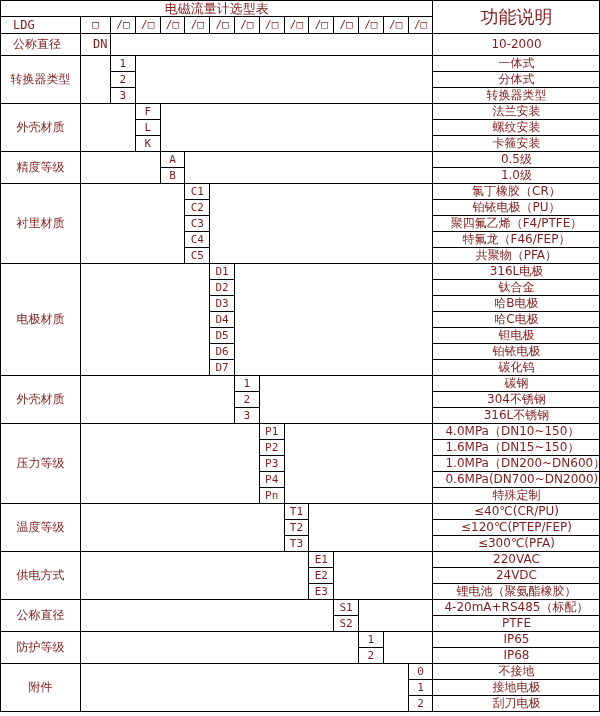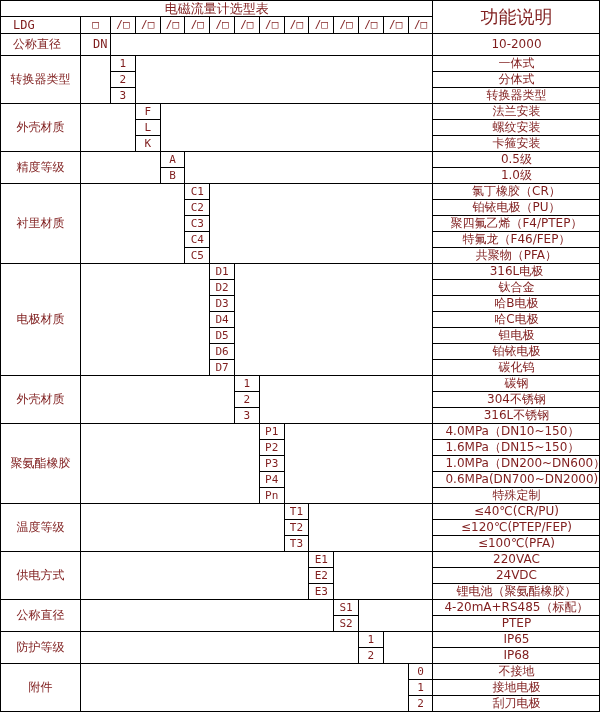--- a/index.html
+++ b/index.html
@@ -136,21 +136,21 @@
   <td class="code">C1</td>
   <td class="blank" rowspan="5" colspan="9"></td>
   <td>氯丁橡胶（CR）</td>
 </tr>
 <tr>
           <td class="code">C2</td>
           <td>铂铱电极（PU）</td>
         </tr>
 <tr>
           <td class="code">C3</td>
-          <td>聚四氟乙烯（F4/PTEP）</td>
+          <td>聚四氟乙烯（F4/PTFE）</td>
         </tr>
 <tr>
           <td class="code">C4</td>
           <td>特氟龙（F46/FEP）</td>
         </tr>
 <tr>
           <td class="code">C5</td>
           <td>共聚物（PFA）</td>
         </tr>
 
@@ -196,21 +196,21 @@
 <tr>
           <td class="code">2</td>
           <td>304不锈钢</td>
         </tr>
 <tr>
           <td class="code">3</td>
           <td>316L不锈钢</td>
         </tr>
 
 <tr>
-  <td rowspan="5">聚氨酯橡胶</td>
+  <td rowspan="5">压力等级</td>
   <td class="blank" rowspan="5" colspan="7"></td>
   <td class="code">P1</td>
   <td class="blank" rowspan="5" colspan="6"></td>
   <td class="lft">4.0MPa（DN10~150）</td>
 </tr>
 <tr>
           <td class="code">P2</td>
           <td class="lft">1.6MPa（DN15~150）</td>
         </tr>
 <tr>
@@ -232,21 +232,21 @@
   <td class="code">T1</td>
   <td class="blank" rowspan="3" colspan="5"></td>
   <td>≤40℃(CR/PU)</td>
 </tr>
 <tr>
           <td class="code">T2</td>
           <td>≤120℃(PTEP/FEP)</td>
         </tr>
 <tr>
           <td class="code">T3</td>
-          <td>≤100℃(PFA)</td>
+          <td>≤300℃(PFA)</td>
         </tr>
 
 <tr>
   <td rowspan="3">供电方式</td>
   <td class="blank" rowspan="3" colspan="9"></td>
   <td class="code">E1</td>
   <td class="blank" rowspan="3" colspan="4"></td>
   <td>220VAC</td>
 </tr>
 <tr>
@@ -260,21 +260,21 @@
 
 <tr>
   <td rowspan="2">公称直径</td>
   <td class="blank" rowspan="2" colspan="10"></td>
   <td class="code">S1</td>
   <td class="blank" rowspan="2" colspan="3"></td>
   <td>4-20mA+RS485（标配）</td>
 </tr>
 <tr>
           <td class="code">S2</td>
-          <td>PTEP</td>
+          <td>PTFE</td>
         </tr>
 
 <tr>
   <td rowspan="2">防护等级</td>
   <td class="blank" rowspan="2" colspan="11"></td>
   <td class="code">1</td>
   <td class="blank" rowspan="2" colspan="2"></td>
   <td>IP65</td>
 </tr>
 <tr>

